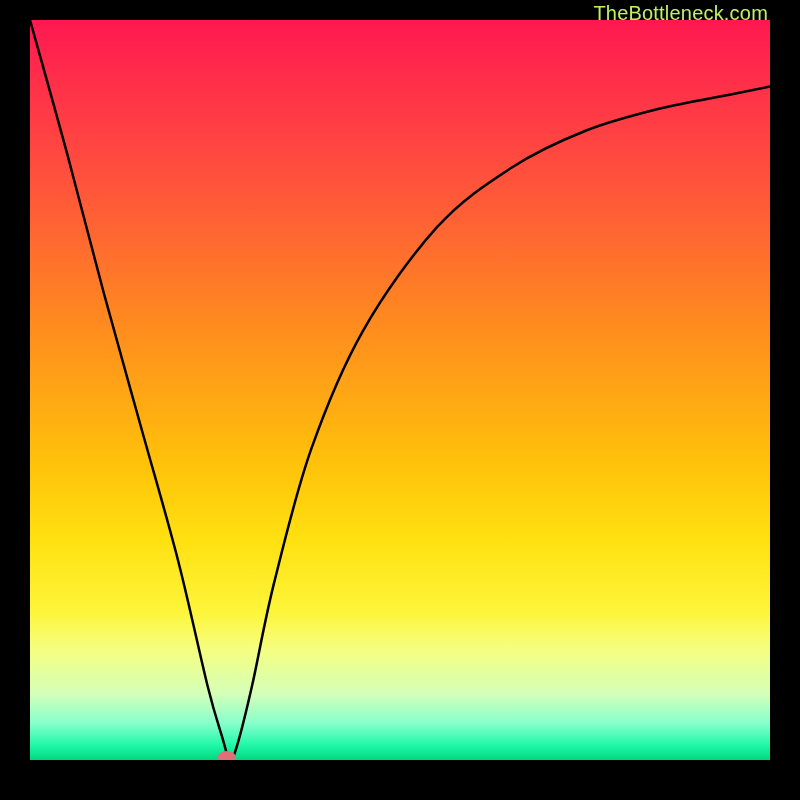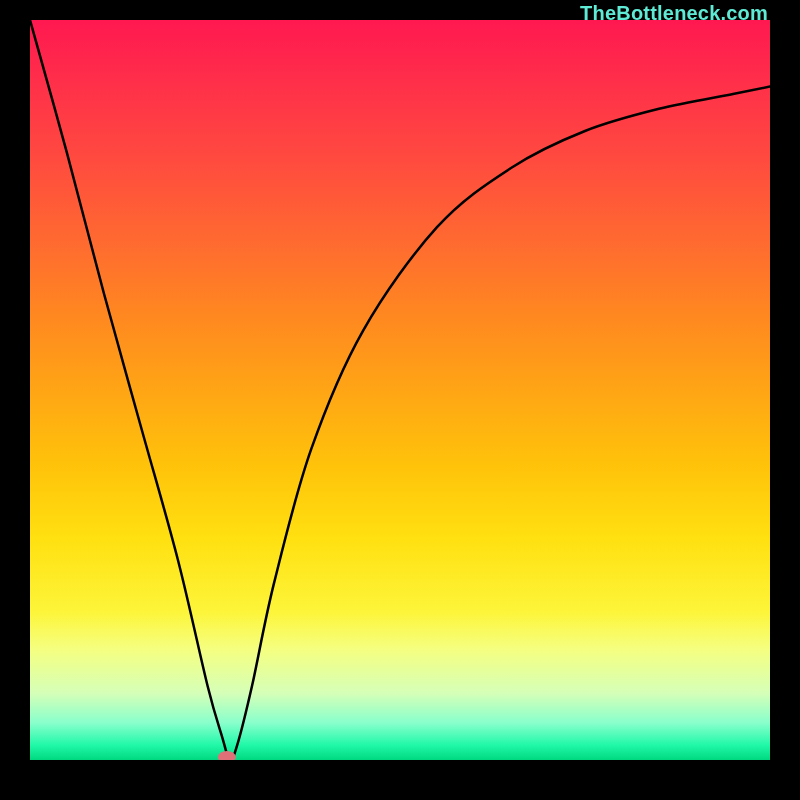--- a/index.html
+++ b/index.html
@@ -24,23 +24,23 @@
       #d5ffb8 91%,
       #88ffcc 95%,
       #20f8a8 98%,
       #00d880 100%
     );
   }
   .watermark {
     position: absolute;
     top: 2px;
     right: 32px;
-    color: #5eead4;
+    color: #bef264;
     font-size: 20px;
-    font-weight: 700;
+    font-weight: 400;
     letter-spacing: 0.2px;
   }
   svg.overlay {
     position: absolute;
     left: 30px;
     top: 20px;
     width: 740px;
     height: 740px;
     pointer-events: none;
   }

